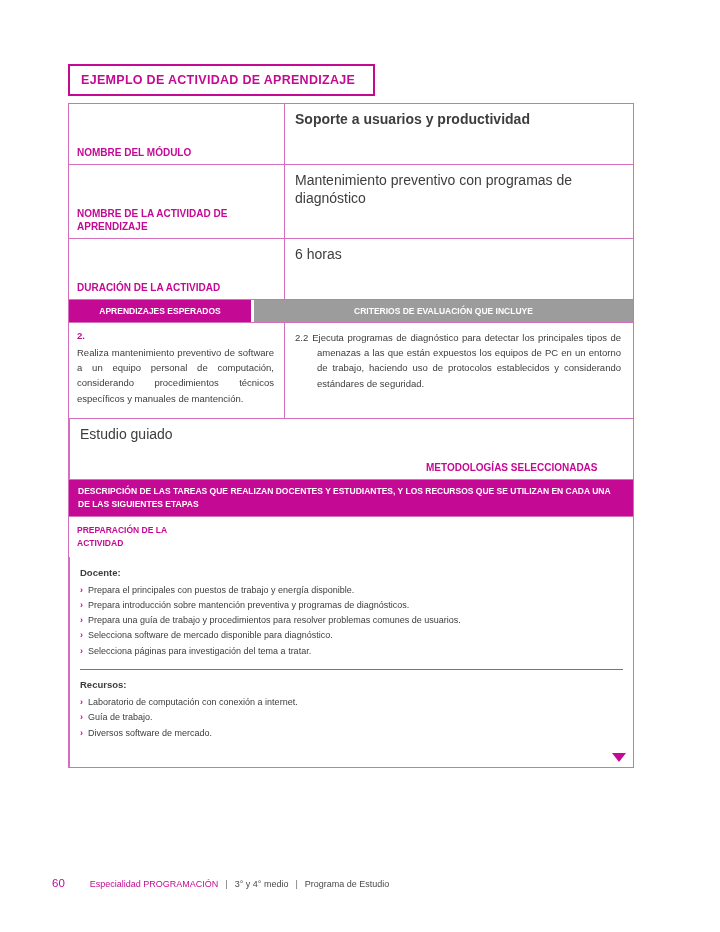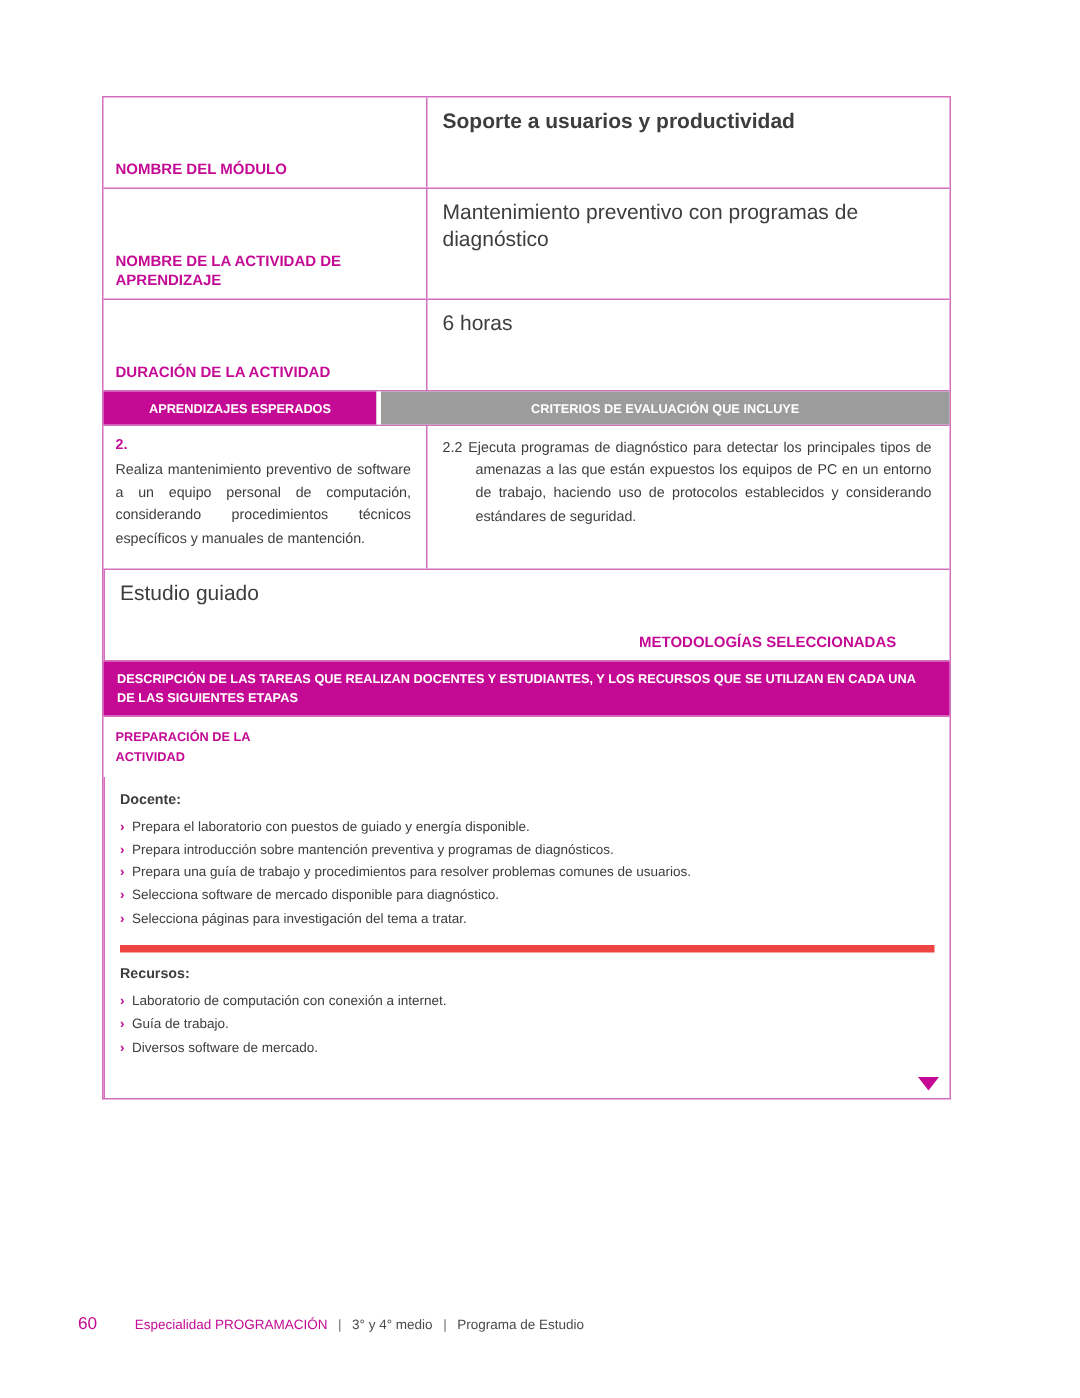--- a/index.html
+++ b/index.html
@@ -56,40 +56,41 @@
   .prep{position:relative;min-height:188px;flex-direction:column;}
   .prep-label{
     width:108px;padding:7px 8px;color:var(--magenta);font-weight:bold;
     font-size:8.5px;line-height:1.5;
   }
   .prep-content{flex:1;border-left:1px solid var(--pink-border);padding:8px 10px 16px 10px;}
   .section-title{font-weight:bold;font-size:9.5px;margin:2px 0 5px;}
   ul.bullets{list-style:none;margin:0 0 10px;padding:0;}
   ul.bullets li{display:flex;gap:5px;line-height:1.7;font-size:9px;}
   .bullet{color:var(--magenta);font-weight:bold;flex:0 0 auto;}
-  .recursos-block{border-top:5px solid #ef4444;padding-top:7px;}
+  .recursos-block{border-top:1px solid #ef4444;padding-top:7px;}
   .triangle{
     position:absolute;right:7px;bottom:5px;width:0;height:0;
     border-left:7px solid transparent;border-right:7px solid transparent;
     border-top:9px solid var(--magenta);
   }
   .footer{
     position:absolute;left:52px;top:877px;display:flex;align-items:baseline;
     font-size:9px;white-space:nowrap;
   }
   .page-num{color:var(--magenta);font-size:11.5px;margin-right:25px;}
   .footer .specialty{color:var(--magenta);}
   .footer .sep{color:#6e6e6e;margin:0 7px;}
   .footer .plain{color:#4a4a4a;}
 </style>
 </head>
 <body>
 
 <div class="content">
 
+  <div class="title-box">EJEMPLO DE ACTIVIDAD DE APRENDIZAJE</div>
 
   <div class="doc-table">
 
     <div class="t-row kv">
       <div class="cell label">NOMBRE DEL MÓDULO</div>
       <div class="cell value bold">Soporte a usuarios y productividad</div>
     </div>
 
     <div class="t-row kv">
       <div class="cell label">NOMBRE DE LA ACTIVIDAD DE APRENDIZAJE</div>
@@ -126,21 +127,21 @@
     </div>
 
     <div class="t-row prep">
       <div class="cell prep-label">PREPARACIÓN DE LA ACTIVIDAD</div>
       <div class="cell prep-content">
 
         <div class="section-title">Docente:</div>
         <ul class="bullets">
           <li>
               <span class="bullet">›</span>
-              <span>Prepara el laboratorio con puestos de guiado y energía disponible.</span>
+              <span>Prepara el principales con puestos de trabajo y energía disponible.</span>
             </li>
           <li>
               <span class="bullet">›</span>
               <span>Prepara introducción sobre mantención preventiva y programas de diagnósticos.</span>
             </li>
           <li>
               <span class="bullet">›</span>
               <span>Prepara una guía de trabajo y procedimientos para resolver problemas comunes de usuarios.</span>
             </li>
           <li>

